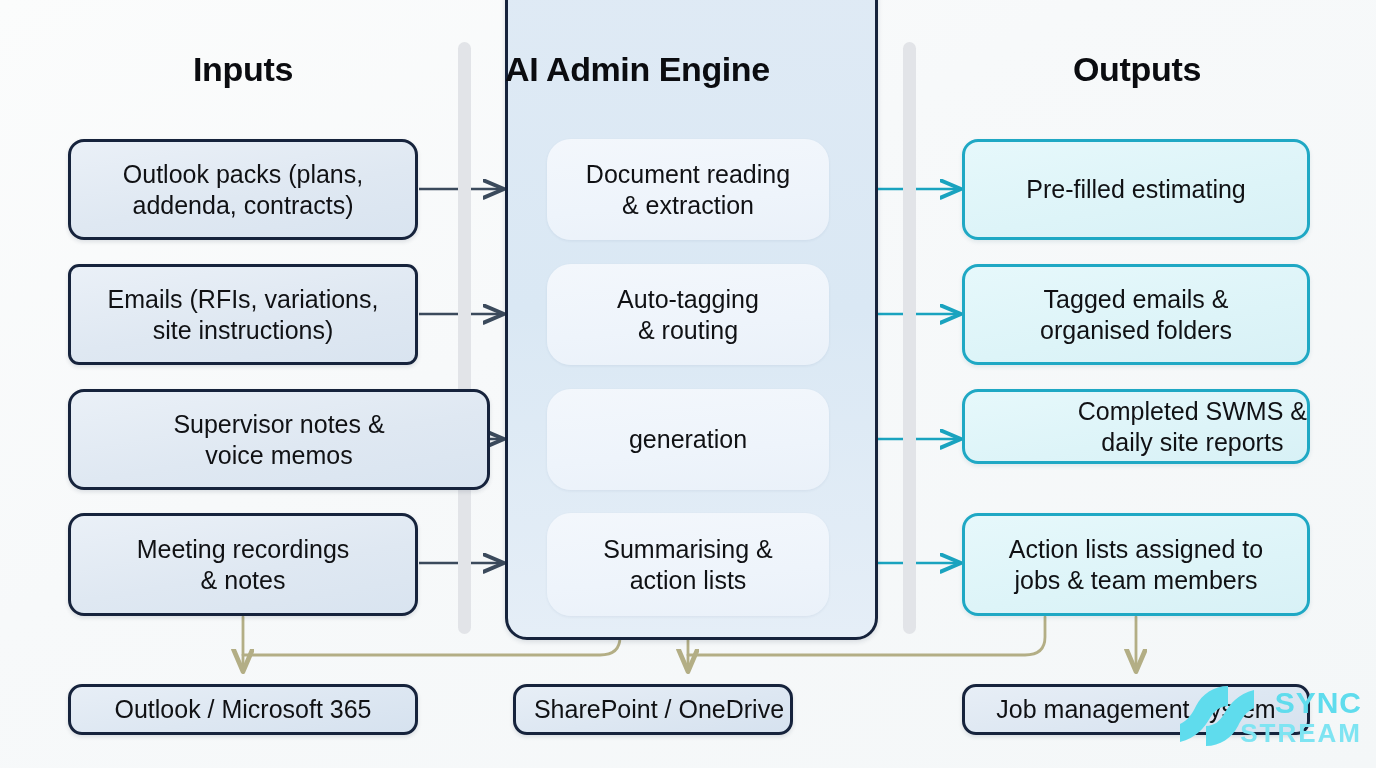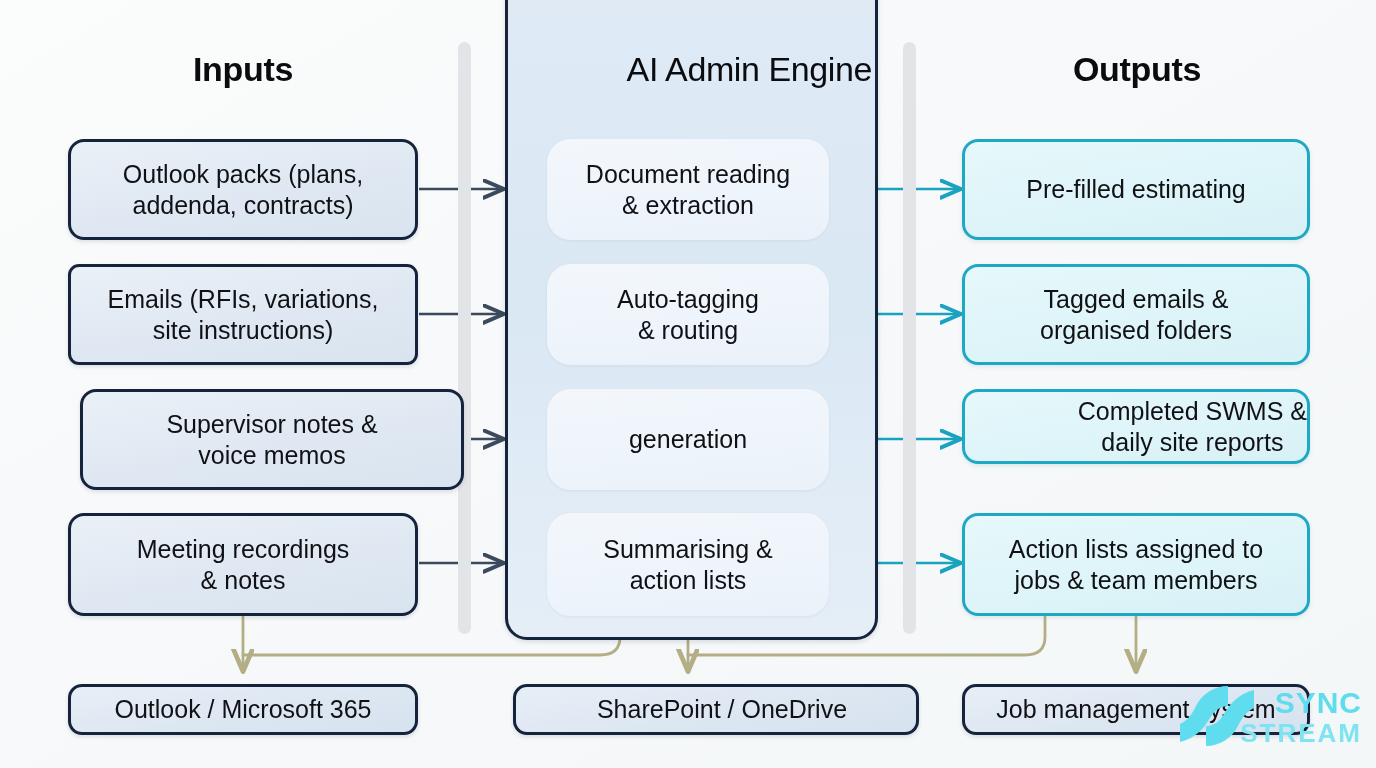--- a/index.html
+++ b/index.html
@@ -54,23 +54,23 @@
     background: linear-gradient(180deg, #dfeaf5 0%, #dae8f4 50%, #e5eef7 100%);
     border: 3px solid #16233c;
     border-radius: 22px;
     box-shadow: 0 2px 5px rgba(20,35,60,0.13);
   }
   #engine-title {
     position: absolute;
     left: 505px;
     top: 50px;
     width: 367px;
-    text-align: right;
+    text-align: left;
     font-size: 34px;
-    font-weight: normal;
+    font-weight: bold;
     color: #0b0c10;
     letter-spacing: -0.4px;
     white-space: nowrap;
   }
 
   
   .node {
     position: absolute;
     box-sizing: border-box;
     display: flex;
@@ -197,21 +197,21 @@
     </div>
   </div>
 
   <div class="node node-input" style="left:68px; top:264px; width:350px; height:101px;border-radius:11px;">
     <div>
       <span>Emails (RFIs, variations,</span>
       <span>site instructions)</span>
     </div>
   </div>
 
-  <div class="node node-input" style="left:80px; top:389px; width:384px; height:101px;">
+  <div class="node node-input" style="left:68px; top:389px; width:422px; height:101px;">
     <div>
       <span>Supervisor notes &amp;</span>
       <span>voice memos</span>
     </div>
   </div>
 
   <div class="node node-input" style="left:68px; top:513px; width:350px; height:103px;">
     <div>
       <span>Meeting recordings</span>
       <span>&amp; notes</span>
@@ -269,21 +269,21 @@
     <div>
       <span>Action lists assigned to</span>
       <span>jobs &amp; team members</span>
     </div>
   </div>
 
   <div class="node node-system" style="left:68px; top:684px; width:350px; height:51px;">
     <span>Outlook / Microsoft 365</span>
   </div>
 
-  <div class="node node-system" style="left:513px; top:684px; width:406px; height:51px;padding-left:12px;">
+  <div class="node node-system" style="left:513px; top:684px; width:280px; height:51px;padding-left:12px;">
     <span>SharePoint / OneDrive</span>
   </div>
 
   <div class="node node-system" style="left:962px; top:684px; width:348px; height:51px;">
     <span>Job management system</span>
   </div>
 
   <div id="watermark">
     <svg id="wm-mark" width="78" height="64" viewBox="0 0 78 64" xmlns="http://www.w3.org/2000/svg">
       <path d="M50,2 C36,2 24,10 18,22 C14,30 10,36 2,40 L2,58 C18,54 26,44 32,34 C36,27 42,22 50,22 Z" fill="#5fdced"></path>

